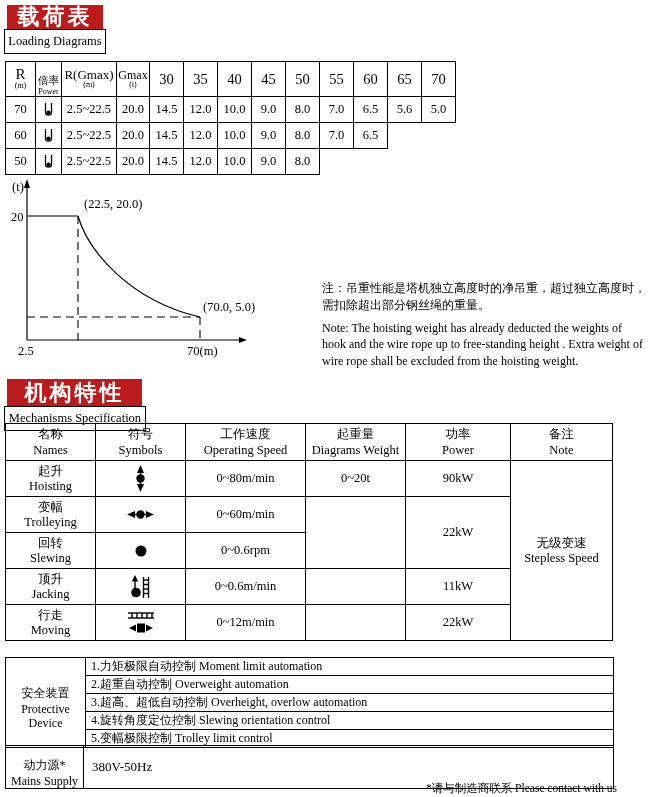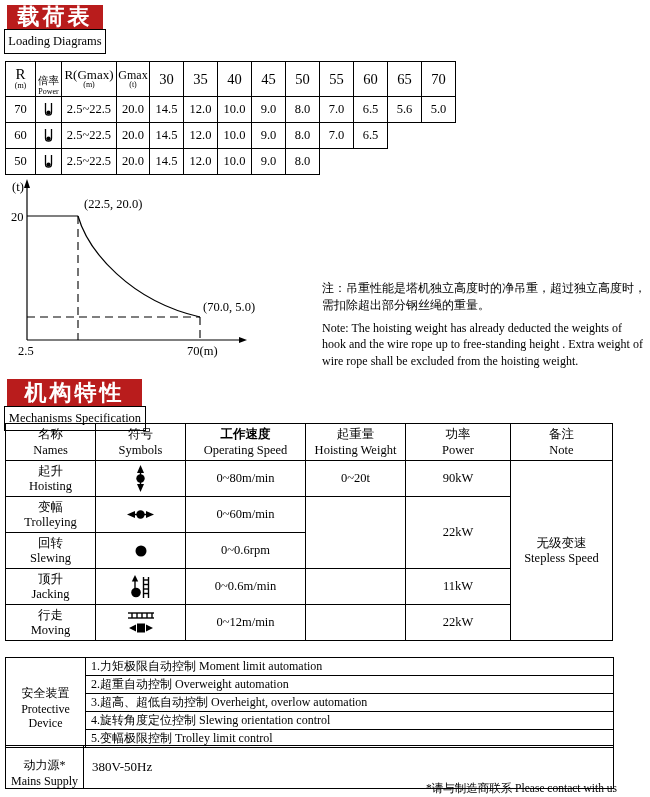--- a/index.html
+++ b/index.html
@@ -237,26 +237,26 @@
         <tr>
       <th>
         <span class="cnh">名称</span>
         <span class="enh">Names</span>
       </th>
       <th>
         <span class="cnh">符号</span>
         <span class="enh">Symbols</span>
       </th>
       <th>
-        <span class="cnh" style="font-weight:bold">工作速度</span>
+        <span class="cnh" style="font-weight:normal">工作速度</span>
         <span class="enh">Operating Speed</span>
       </th>
       <th>
         <span class="cnh">起重量</span>
-        <span class="enh">Hoisting Weight</span>
+        <span class="enh">Diagrams Weight</span>
       </th>
       <th>
         <span class="cnh">功率</span>
         <span class="enh">Power</span>
       </th>
       <th>
         <span class="cnh">备注</span>
         <span class="enh">Note</span>
       </th>
     </tr>

